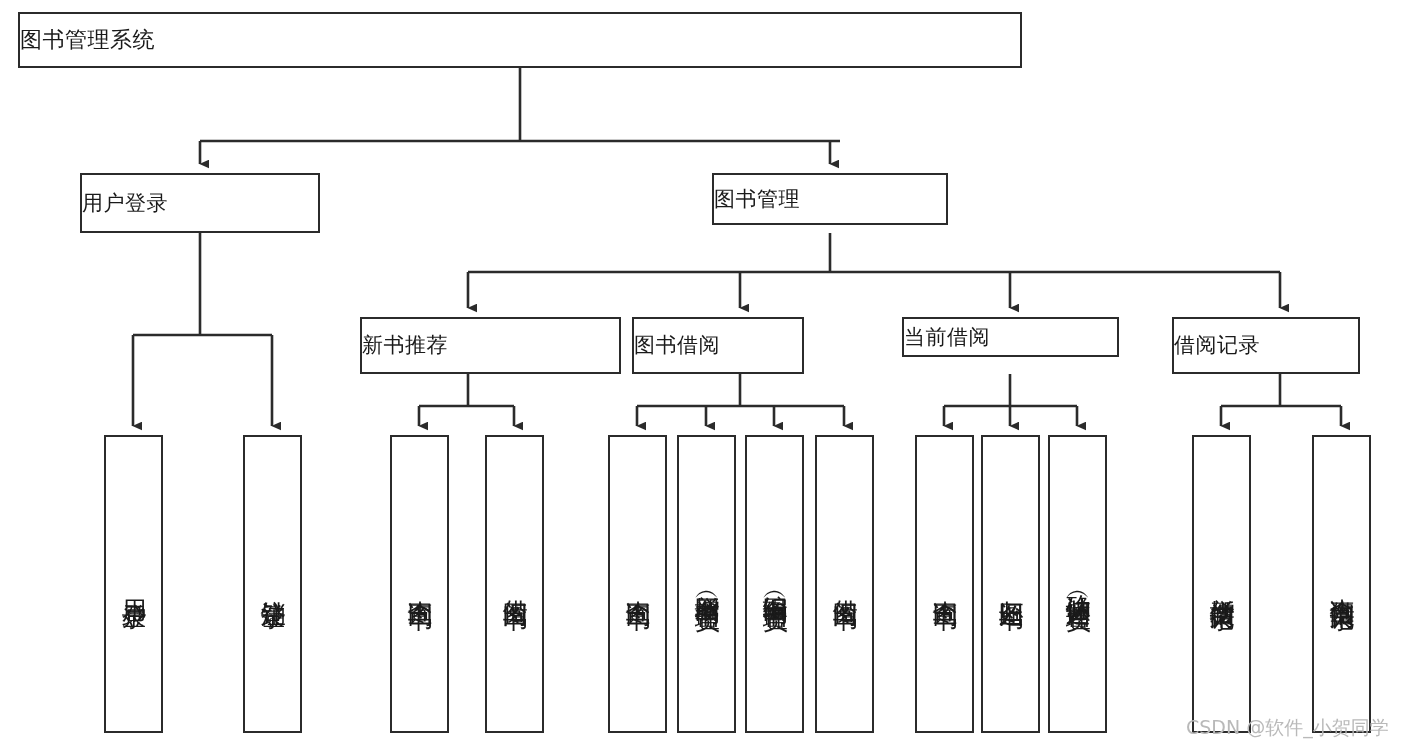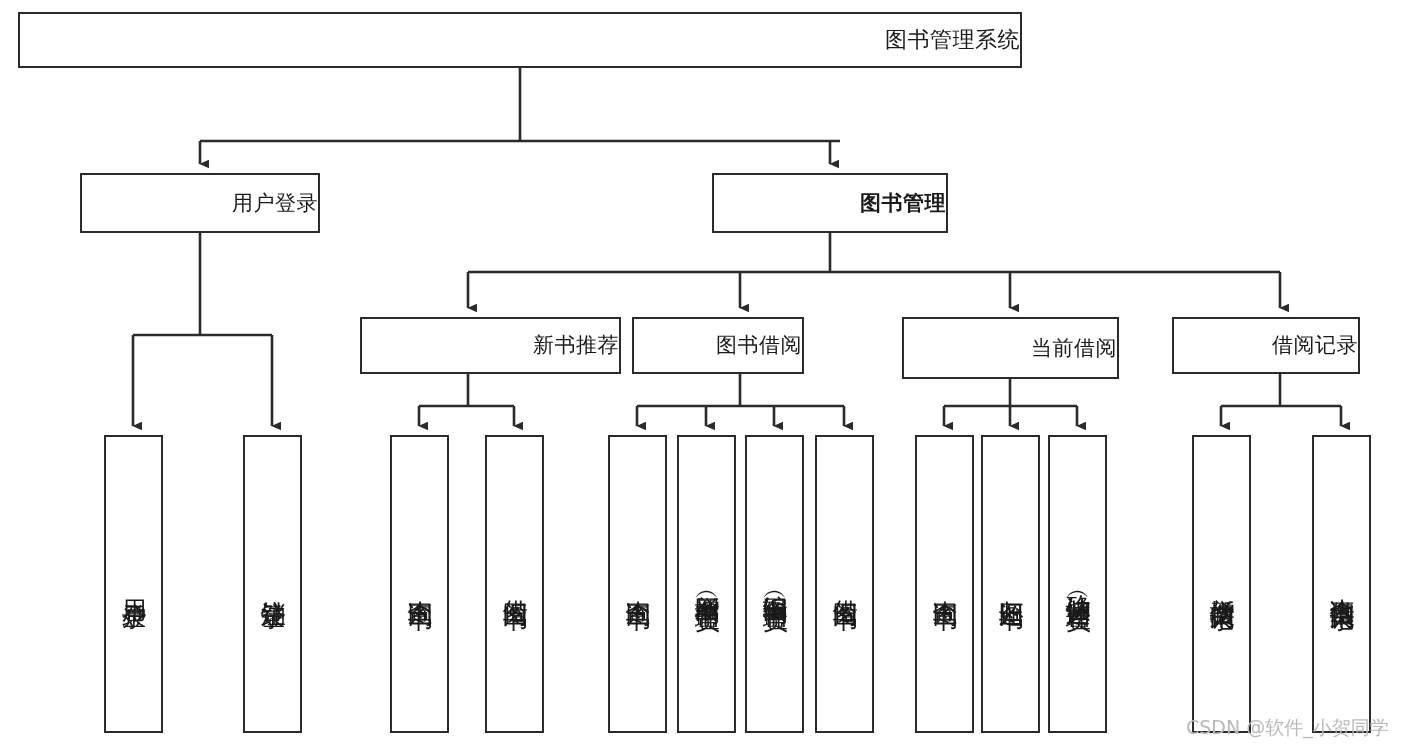--- a/index.html
+++ b/index.html
@@ -25,21 +25,21 @@
     width: 1405px;
     height: 747px;
   }
   .node {
     position: absolute;
     box-sizing: border-box;
     background: #ffffff;
     border: 2.5px solid #2b2b2b;
     display: flex;
     align-items: center;
-    justify-content: flex-end;
+    justify-content: flex-start;
     color: #1a1a1a;
   }
   .node-label {
     display: block;
     text-align: center;
     line-height: 1.18;
     letter-spacing: 0.5px;
     color: #1a1a1a;
     white-space: nowrap;
   }
@@ -131,33 +131,33 @@
   </svg>
 
   <div class="node horiz root" style="left:18px; top:12px; width:1004px; height:56px;">
     <span class="node-label">图书管理系统</span>
   </div>
 
   <div class="node horiz" style="left:80px; top:173px; width:240px; height:60px;">
     <span class="node-label">用户登录</span>
   </div>
 
-  <div class="node horiz" style="left:712px; top:173px; width:236px; height:60px;font-weight:bold;">
+  <div class="node horiz" style="left:712px; top:173px; width:236px; height:52px;">
     <span class="node-label">图书管理</span>
   </div>
 
   <div class="node horiz" style="left:360px; top:317px; width:261px; height:57px;">
     <span class="node-label">新书推荐</span>
   </div>
 
   <div class="node horiz" style="left:632px; top:317px; width:172px; height:57px;">
     <span class="node-label">图书借阅</span>
   </div>
 
-  <div class="node horiz" style="left:902px; top:317px; width:217px; height:62px;">
+  <div class="node horiz" style="left:902px; top:317px; width:217px; height:40px;">
     <span class="node-label">当前借阅</span>
   </div>
 
   <div class="node horiz" style="left:1172px; top:317px; width:188px; height:57px;">
     <span class="node-label">借阅记录</span>
   </div>
 
   <div class="node vert" style="left:104px; top:435px; width:59px; height:298px;">
     <span class="node-label">用户登录</span>
   </div>

